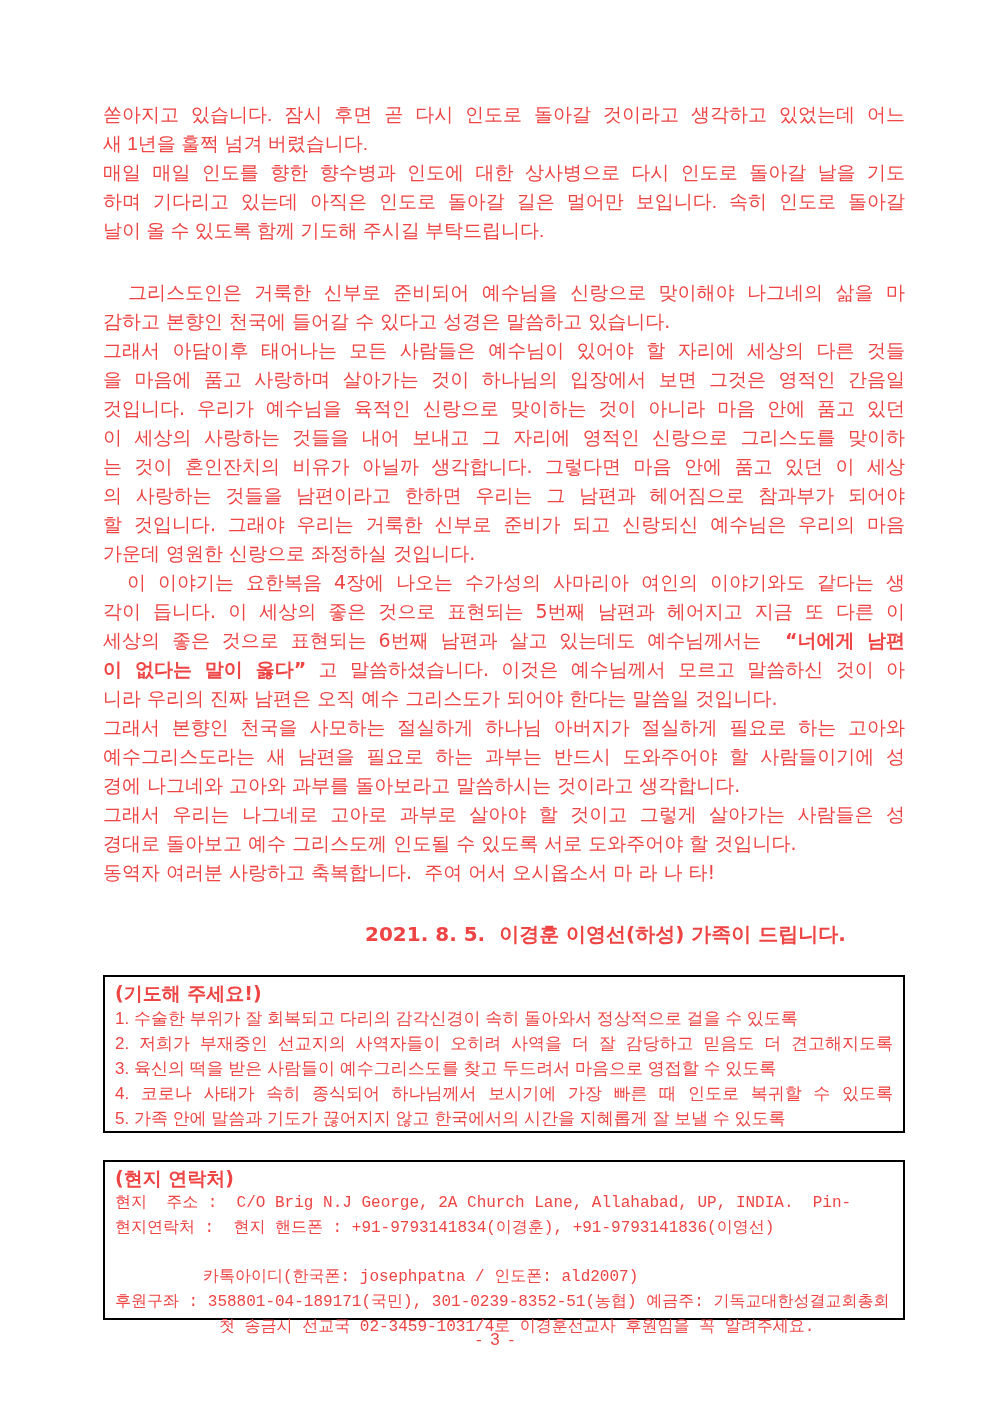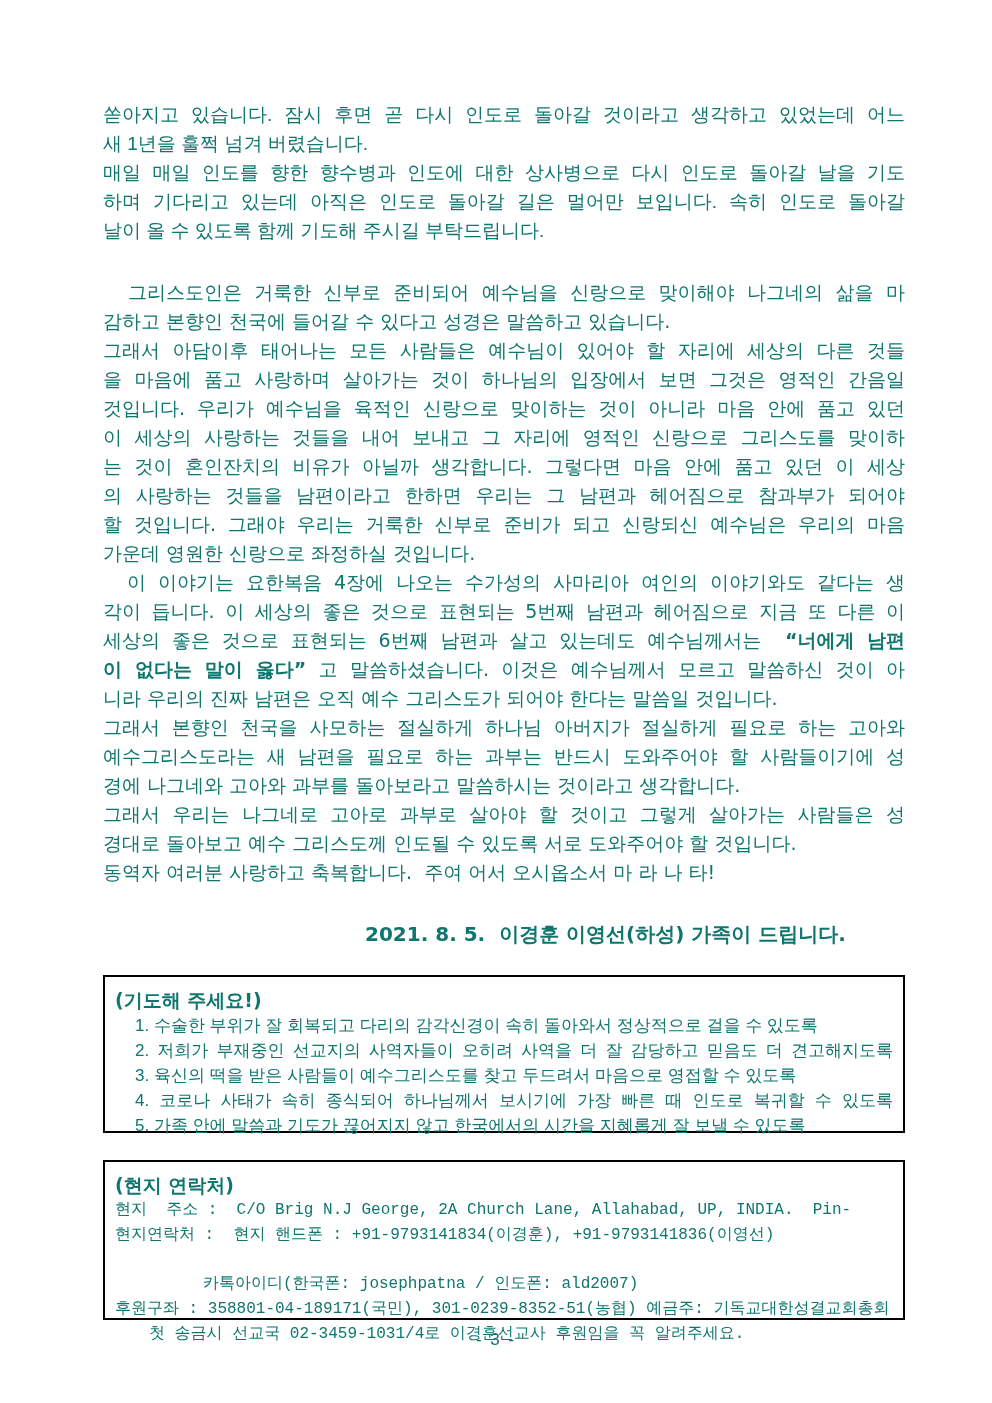--- a/index.html
+++ b/index.html
@@ -5,21 +5,21 @@
   html, body {
     margin: 0;
     padding: 0;
     background: #ffffff;
   }
   .page {
     position: relative;
     width: 992px;
     height: 1403px;
     background: #ffffff;
-    color: #0f766e;
+    color: #ef4444;
     overflow: hidden;
   }
   .f-gothic { font-family: "Liberation Sans", sans-serif; }
   .f-hand   { font-family: "DejaVu Sans", sans-serif; }
   .f-mono   { font-family: "Liberation Mono", monospace; }
 
   .content {
     position: absolute;
     left: 103px;
     width: 802px;
@@ -45,45 +45,45 @@
     font-weight: bold;
     font-size: 20px;
     padding-left: 262px;
     white-space: pre-wrap;
     box-sizing: border-box;
   }
 
   .box {
     border: 2px solid #000000;
     box-sizing: border-box;
-    padding: 10px 10px;
+    padding: 3px 10px;
   }
   .prayer  { top: 975px;  height: 158px; }
   .contact { top: 1160px; height: 160px; }
   .box-title {
     font-weight: bold;
     font-size: 19px;
     line-height: 26px;
     height: 26px;
     white-space: pre-wrap;
     overflow: hidden;
   }
   .prayer .line {
     font-size: 17px;
     line-height: 25px;
     height: 25px;
-    margin-left: 20px;
+    margin-left: 0;
   }
   .contact .line {
     font-size: 16px;
     line-height: 25px;
     height: 25px;
   }
   .indent1 { margin-left: 88px; margin-top: 24px; }
-  .indent2 { margin-left: 34px; }
+  .indent2 { margin-left: 104px; }
 
   .footer {
     position: absolute;
     top: 1330px;
     left: 0;
     width: 100%;
     text-align: center;
     font-size: 17px;
     letter-spacing: 2px;
   }
@@ -107,21 +107,21 @@
       <div class="line">감하고 본향인 천국에 들어갈 수 있다고 성경은 말씀하고 있습니다.</div>
       <div class="line fill">그래서 아담이후 태어나는 모든 사람들은 예수님이 있어야 할 자리에 세상의 다른 것들</div>
       <div class="line fill">을 마음에 품고 사랑하며 살아가는 것이 하나님의 입장에서 보면 그것은 영적인 간음일</div>
       <div class="line fill">것입니다. 우리가 예수님을 육적인 신랑으로 맞이하는 것이 아니라 마음 안에 품고 있던</div>
       <div class="line fill">이 세상의 사랑하는 것들을 내어 보내고 그 자리에 영적인 신랑으로 그리스도를 맞이하</div>
       <div class="line fill">는 것이 혼인잔치의 비유가 아닐까 생각합니다. 그렇다면 마음 안에 품고 있던 이 세상</div>
       <div class="line fill">의 사랑하는 것들을 남편이라고 한하면 우리는 그 남편과 헤어짐으로 참과부가 되어야</div>
       <div class="line fill">할 것입니다. 그래야 우리는 거룩한 신부로 준비가 되고 신랑되신 예수님은 우리의 마음</div>
       <div class="line">가운데 영원한 신랑으로 좌정하실 것입니다.</div>
       <div class="line fill">  이 이야기는 요한복음 4장에 나오는 수가성의 사마리아 여인의 이야기와도 같다는 생</div>
-      <div class="line fill">각이 듭니다. 이 세상의 좋은 것으로 표현되는 5번째 남편과 헤어짐으로 지금 또 다른 이</div>
+      <div class="line fill">각이 듭니다. 이 세상의 좋은 것으로 표현되는 5번째 남편과 헤어지고 지금 또 다른 이</div>
       <div class="line fill">세상의 좋은 것으로 표현되는 6번째 남편과 살고 있는데도 예수님께서는  <b>“너에게 남편</b></div>
       <div class="line fill"><b>이 없다는 말이 옳다”</b> 고 말씀하셨습니다. 이것은 예수님께서 모르고 말씀하신 것이 아</div>
       <div class="line">니라 우리의 진짜 남편은 오직 예수 그리스도가 되어야 한다는 말씀일 것입니다.</div>
       <div class="line fill">그래서 본향인 천국을 사모하는 절실하게 하나님 아버지가 절실하게 필요로 하는 고아와</div>
       <div class="line fill">예수그리스도라는 새 남편을 필요로 하는 과부는 반드시 도와주어야 할 사람들이기에 성</div>
       <div class="line">경에 나그네와 고아와 과부를 돌아보라고 말씀하시는 것이라고 생각합니다.</div>
       <div class="line fill">그래서 우리는 나그네로 고아로 과부로 살아야 할 것이고 그렇게 살아가는 사람들은 성</div>
       <div class="line">경대로 돌아보고 예수 그리스도께 인도될 수 있도록 서로 도와주어야 할 것입니다.</div>
       <div class="line">동역자 여러분 사랑하고 축복합니다.  주여 어서 오시옵소서 마 라 나 타!</div>
     </div>

